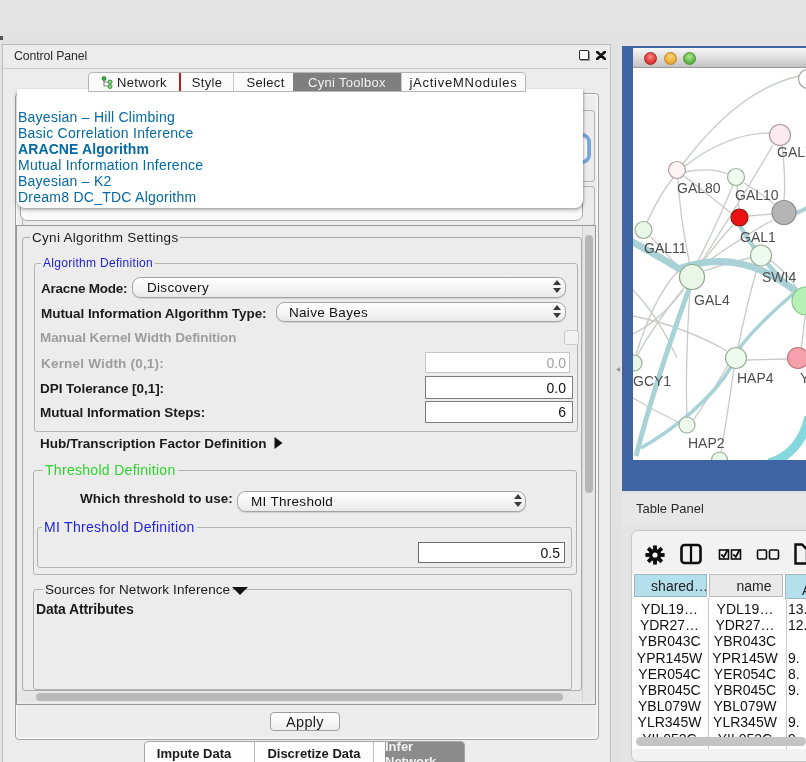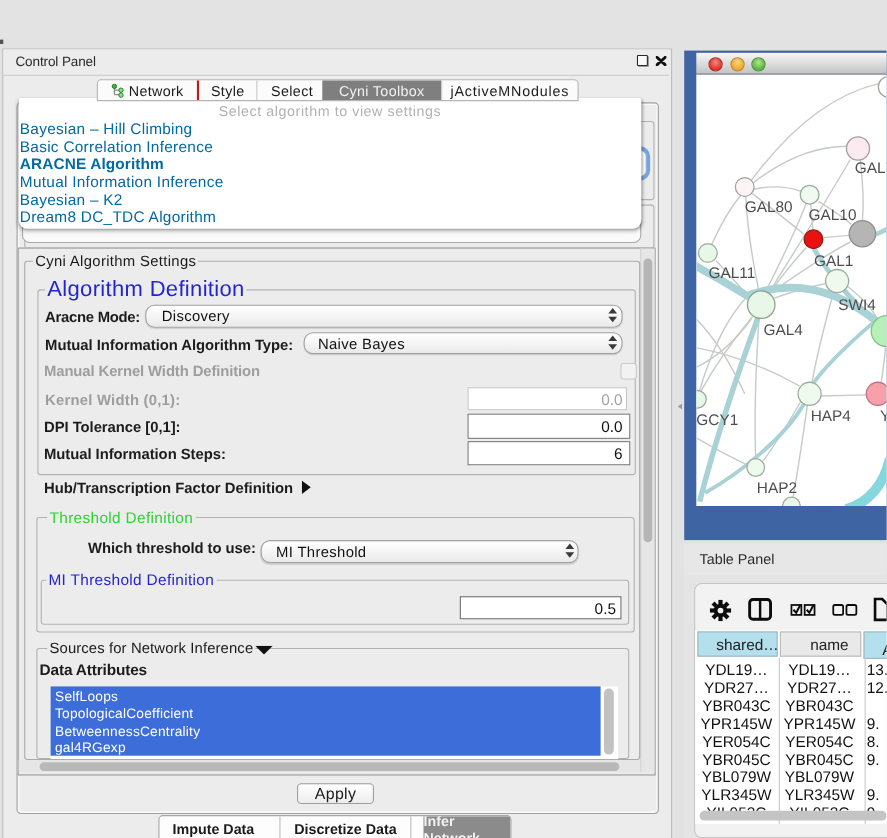--- a/index.html
+++ b/index.html
@@ -46,21 +46,21 @@
   <div class="abs" style="left:582px;top:190px;width:12px;height:476px;background:#e6e6e6;border-left:1px solid #d2d2d2;"></div>
   <div class="abs" style="left:584.5px;top:199px;width:8px;height:258px;background:#b6b6b6;border-radius:4px;"></div>
 
   <div class="abs" style="left:17px;top:655px;width:565px;height:11px;background:#e6e6e6;"></div>
   <div class="abs" style="left:36px;top:656.5px;width:527px;height:8px;background:#b9b9b9;border-radius:4px;"></div>
 
   <div class="fs" style="left:22px;top:201px;width:558px;height:452px;border-color:#aaaaaa;"></div>
   <div class="ft" style="left:30px;top:194px;color:#1a1a1a;letter-spacing:0.3px;">Cyni Algorithm Settings</div>
 
   <div class="fs" style="left:34px;top:227px;width:542px;height:167px;"></div>
-  <div class="ft" style="left:41px;top:220px;color:#2323d6;font-size:20px;letter-spacing:0.3px;">Algorithm Definition</div>
+  <div class="ft" style="left:41px;top:220px;color:#2323d6;font-size:12px;letter-spacing:0.3px;">Algorithm Definition</div>
 
   <div class="lbl" style="left:41px;top:246px;letter-spacing:-0.25px;">Aracne Mode:</div>
   <div class="combo" style="left:132px;top:241px;width:432px;height:19px;">
     <div class="ctext" style="left:14px;">Discovery</div>
     <div class="arrows" style="left:420px;top:2px;">
         <div class="up"></div>
         <div class="dn"></div>
       </div>
   </div>
 
@@ -108,27 +108,20 @@
   <div class="tfield" style="left:418px;top:506px;width:141px;height:19px;border:1px solid #6e6e6e;padding-right:4px;">0.5</div>
 
   <div class="fs" style="left:33px;top:553px;width:537px;height:99px;"></div>
   <div class="ft" style="left:43px;top:546px;color:#1a1a1a;">Sources for Network Inference</div>
   <svg class="abs" style="left:232px;top:551px;" width="16" height="8" viewBox="0 0 16 8">
       <path d="M0 0 L16 0 L8 8 Z" fill="#111"></path>
     </svg>
 
   <div class="lbl" style="left:36px;top:566px;font-size:14px;letter-spacing:-0.15px;">Data Attributes</div>
 
-  <div class="abs" style="left:46px;top:588px;width:516px;height:66px;background:#fff;">
-    <div class="abs" style="left:0;top:0;width:500px;height:63px;background:#3d6dd8;"></div>
-    <div class="abs" style="left:4px;top:2px;font-size:12.5px;line-height:15.8px;color:#fff;letter-spacing:0.2px;">
-      SelfLoops<br>TopologicalCoefficient<br>BetweennessCentrality<br>gal4RGexp
-    </div>
-    <div class="abs" style="left:503px;top:2px;width:9px;height:60px;background:#c2c2c2;border-radius:4.5px;"></div>
-  </div>
 
   <div class="abs" style="left:270px;top:676px;width:68px;height:17px;background:linear-gradient(#ffffff,#ededed);border:1px solid #9f9f9f;border-radius:4px;display:flex;align-items:center;justify-content:center;font-size:14.5px;color:#1a1a1a;letter-spacing:0.3px;">Apply</div>
 
   <div class="abs" style="left:144px;top:705px;width:319px;height:23px;background:#fdfdfd;border:1px solid #a6a6a6;border-radius:4px;display:flex;overflow:hidden;gap:11px;">
     <div style="width:98px;display:flex;align-items:center;justify-content:center;font-size:13px;font-weight:bold;color:#1a1a1a;">Impute Data</div>
     <div style="width:118px;display:flex;align-items:center;justify-content:center;font-size:13px;font-weight:bold;color:#1a1a1a;border-left:1px solid #bbb;border-right:1px solid #bbb;">Discretize Data</div>
     <div style="flex:1;display:flex;align-items:center;justify-content:center;font-size:13px;font-weight:bold;color:#f2f2f2;background:#8b8b8b;">Infer Network</div>
   </div>
 
   <div class="abs" style="left:88px;top:36px;width:436px;height:18px;background:#fbfbfb;border:1px solid #b5b5b5;border-radius:4px 4px 0 0;display:flex;z-index:30;overflow:hidden;">
@@ -140,21 +133,20 @@
         <circle cx="9" cy="10.5" r="2" fill="#8fdc8f" stroke="#1d7a1d" stroke-width="0.8"></circle>
       </svg>
       Network</div>
     <div style="width:52px;display:flex;align-items:center;justify-content:center;font-size:13px;color:#1c1c1c;letter-spacing:0.3px;border-left:2px solid #b91c1c;">Style</div>
     <div style="width:60px;display:flex;align-items:center;justify-content:center;font-size:13px;color:#1c1c1c;letter-spacing:0.35px;border-left:1px solid #c8c8c8;padding-left:4px;box-sizing:border-box;">Select</div>
     <div style="width:108px;display:flex;align-items:center;justify-content:center;font-size:13px;color:#f2f2f2;background:#7f7f7f;letter-spacing:0.3px;">Cyni Toolbox</div>
     <div style="flex:1;display:flex;align-items:center;justify-content:center;font-size:13px;color:#1c1c1c;letter-spacing:0.3px;border-left:1px solid #c8c8c8;letter-spacing:0.75px;">jActiveMNodules</div>
   </div>
 
   <div class="abs" style="left:17px;top:53px;width:566px;height:119px;background:#ffffff;border-radius:2px 2px 8px 8px;box-shadow:0 2px 4px rgba(0,0,0,0.28),1px 1px 2px rgba(0,0,0,0.15);z-index:20;">
-    <div style="position:absolute;left:0;top:4px;width:100%;text-align:center;font-size:13px;color:#b2b2b2;letter-spacing:0.5px;">Select algorithm to view settings</div>
     <div style="position:absolute;left:1px;top:20px;font-size:14px;line-height:16px;color:#0369a1;letter-spacing:0.25px;white-space:nowrap;">
       Bayesian – Hill Climbing<br>
       Basic Correlation Inference<br>
       <span style="font-weight:bold;letter-spacing:0.1px;">ARACNE Algorithm</span><br>
       Mutual Information Inference<br>
       Bayesian – K2<br>
       Dream8 DC_TDC Algorithm
     </div>
   </div>
 

